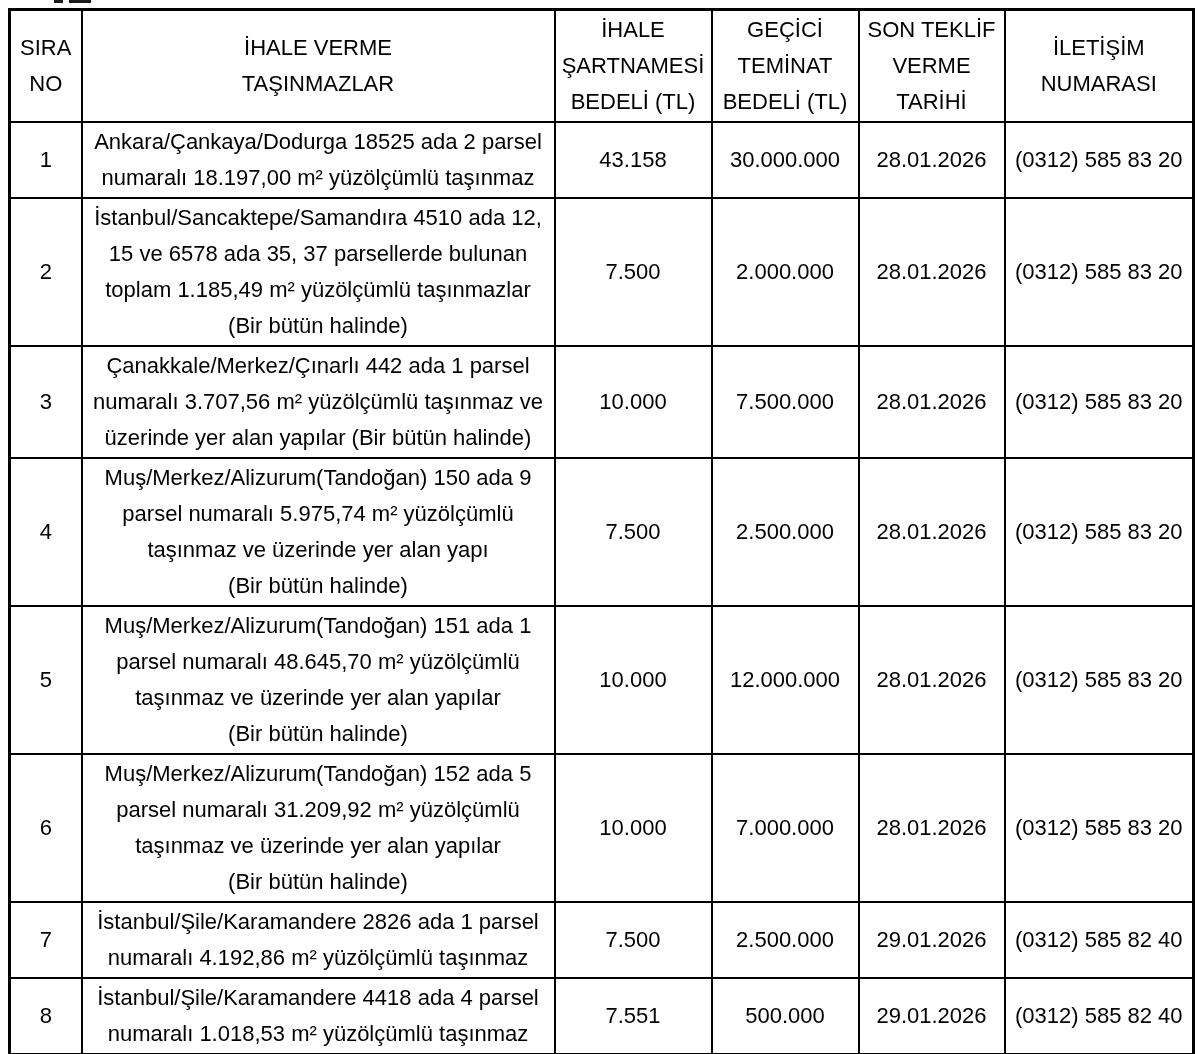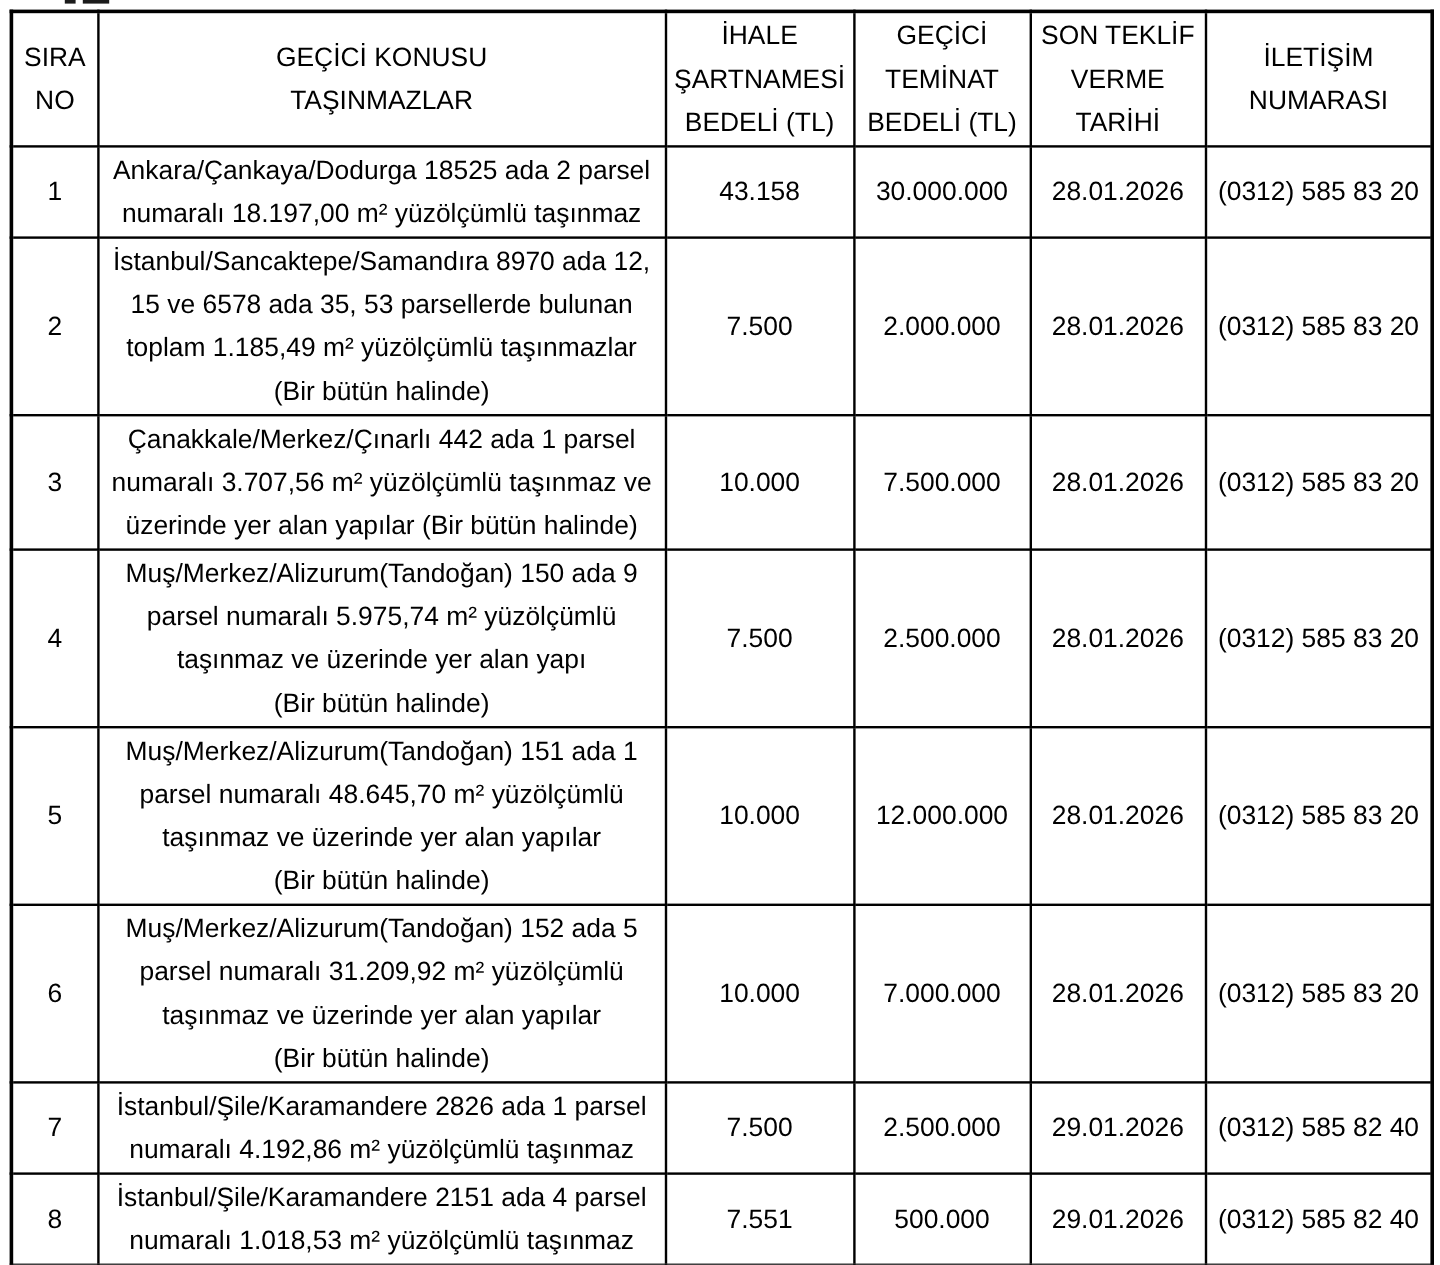--- a/index.html
+++ b/index.html
@@ -65,21 +65,21 @@
       <col class="c-desc">
       <col class="c-fee">
     <col class="c-deposit">
       <col class="c-date">
       <col class="c-phone">
   </colgroup>
   <thead>
     <tr>
       <th>SIRA
 NO</th>
-      <th>GEÇİCİ KONUSU
+      <th>İHALE VERME
 TAŞINMAZLAR</th>
       <th>İHALE
 ŞARTNAMESİ
 BEDELİ (TL)</th>
       <th>GEÇİCİ
 TEMİNAT
 BEDELİ (TL)</th>
       <th>SON TEKLİF
 VERME
 TARİHİ</th>
@@ -91,21 +91,21 @@
     <tr>
       <td>1</td>
       <td>Ankara/Çankaya/Dodurga 18525 ada 2 parsel numaralı 18.197,00 m² yüzölçümlü taşınmaz</td>
       <td>43.158</td>
       <td>30.000.000</td>
       <td>28.01.2026</td>
       <td>(0312) 585 83 20</td>
     </tr>
     <tr>
       <td>2</td>
-      <td>İstanbul/Sancaktepe/Samandıra 8970 ada 12, 15 ve 6578 ada 35, 53 parsellerde bulunan toplam 1.185,49 m² yüzölçümlü taşınmazlar
+      <td>İstanbul/Sancaktepe/Samandıra 4510 ada 12, 15 ve 6578 ada 35, 37 parsellerde bulunan toplam 1.185,49 m² yüzölçümlü taşınmazlar
 (Bir bütün halinde)</td>
       <td>7.500</td>
       <td>2.000.000</td>
       <td>28.01.2026</td>
       <td>(0312) 585 83 20</td>
     </tr>
     <tr>
       <td>3</td>
       <td>Çanakkale/Merkez/Çınarlı 442 ada 1 parsel numaralı 3.707,56 m² yüzölçümlü taşınmaz ve üzerinde yer alan yapılar (Bir bütün halinde)</td>
       <td>10.000</td>
@@ -143,20 +143,20 @@
     <tr>
       <td>7</td>
       <td>İstanbul/Şile/Karamandere 2826 ada 1 parsel numaralı 4.192,86 m² yüzölçümlü taşınmaz</td>
       <td>7.500</td>
       <td>2.500.000</td>
       <td>29.01.2026</td>
       <td>(0312) 585 82 40</td>
     </tr>
     <tr>
       <td>8</td>
-      <td>İstanbul/Şile/Karamandere 2151 ada 4 parsel numaralı 1.018,53 m² yüzölçümlü taşınmaz</td>
+      <td>İstanbul/Şile/Karamandere 4418 ada 4 parsel numaralı 1.018,53 m² yüzölçümlü taşınmaz</td>
       <td>7.551</td>
       <td>500.000</td>
       <td>29.01.2026</td>
       <td>(0312) 585 82 40</td>
     </tr>
   </tbody>
 </table>
 
 </body></html>

